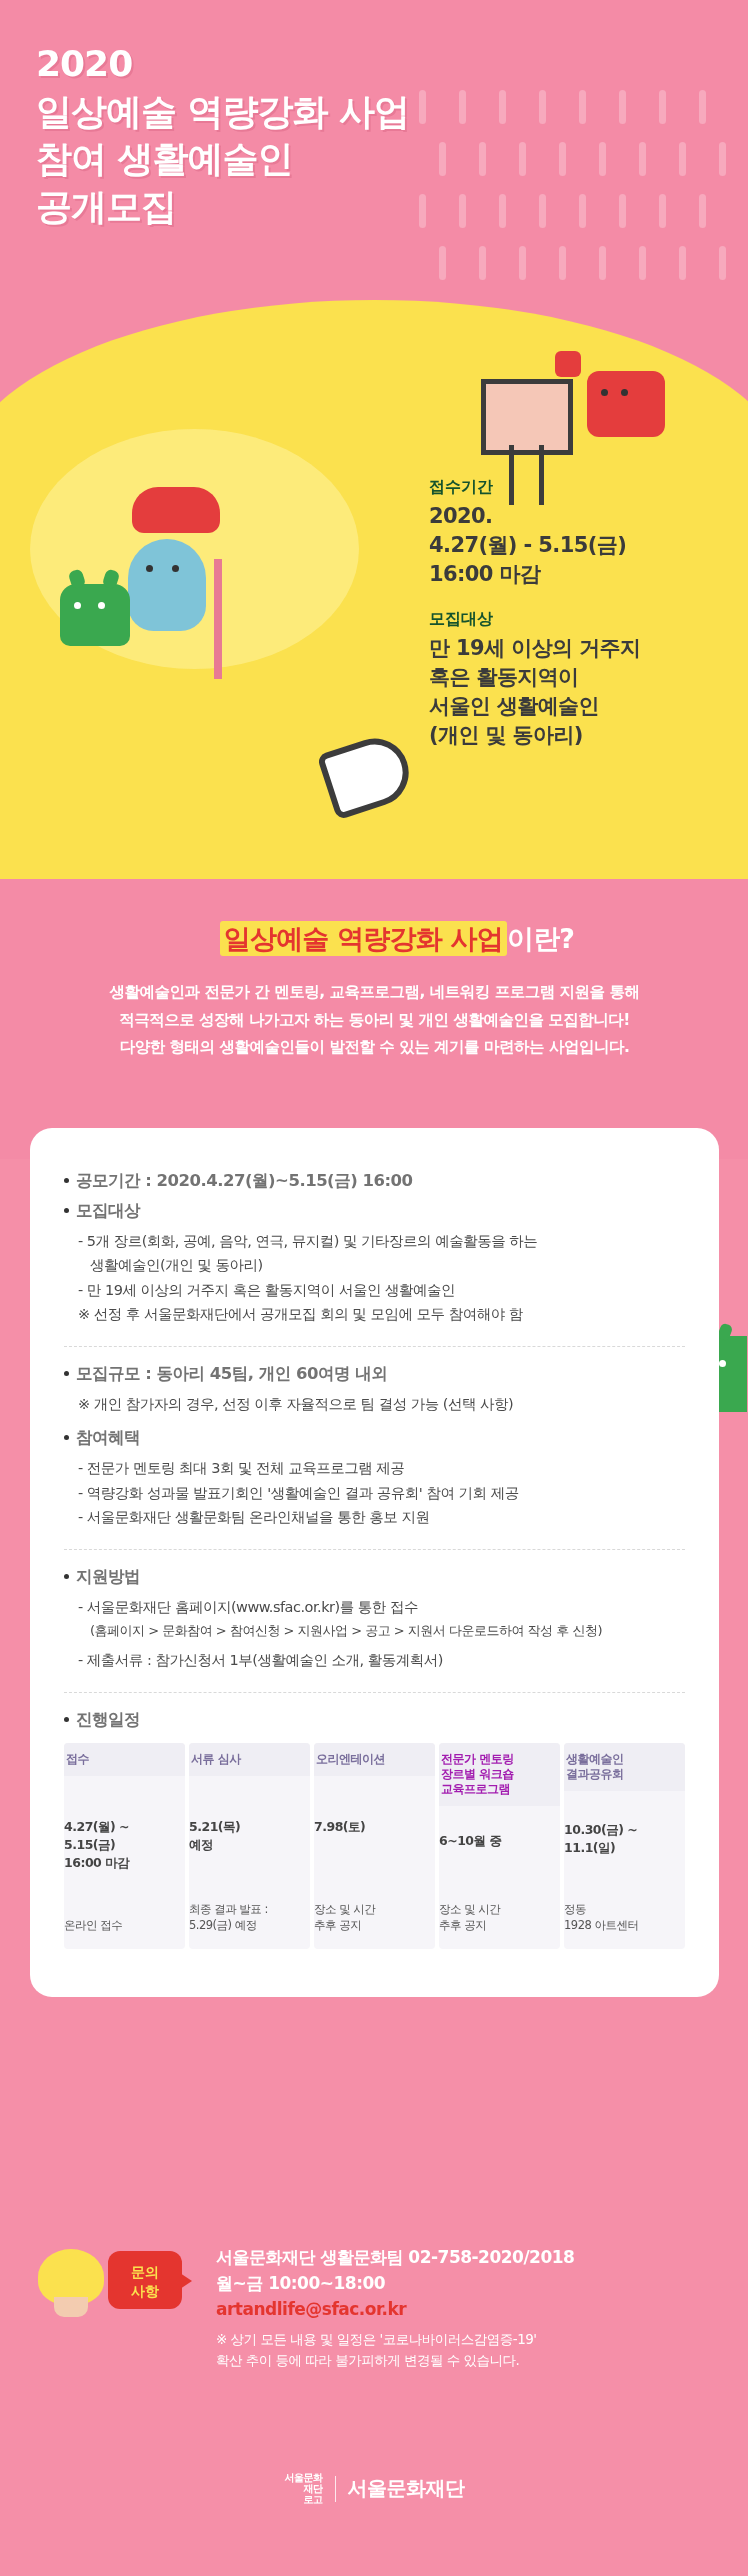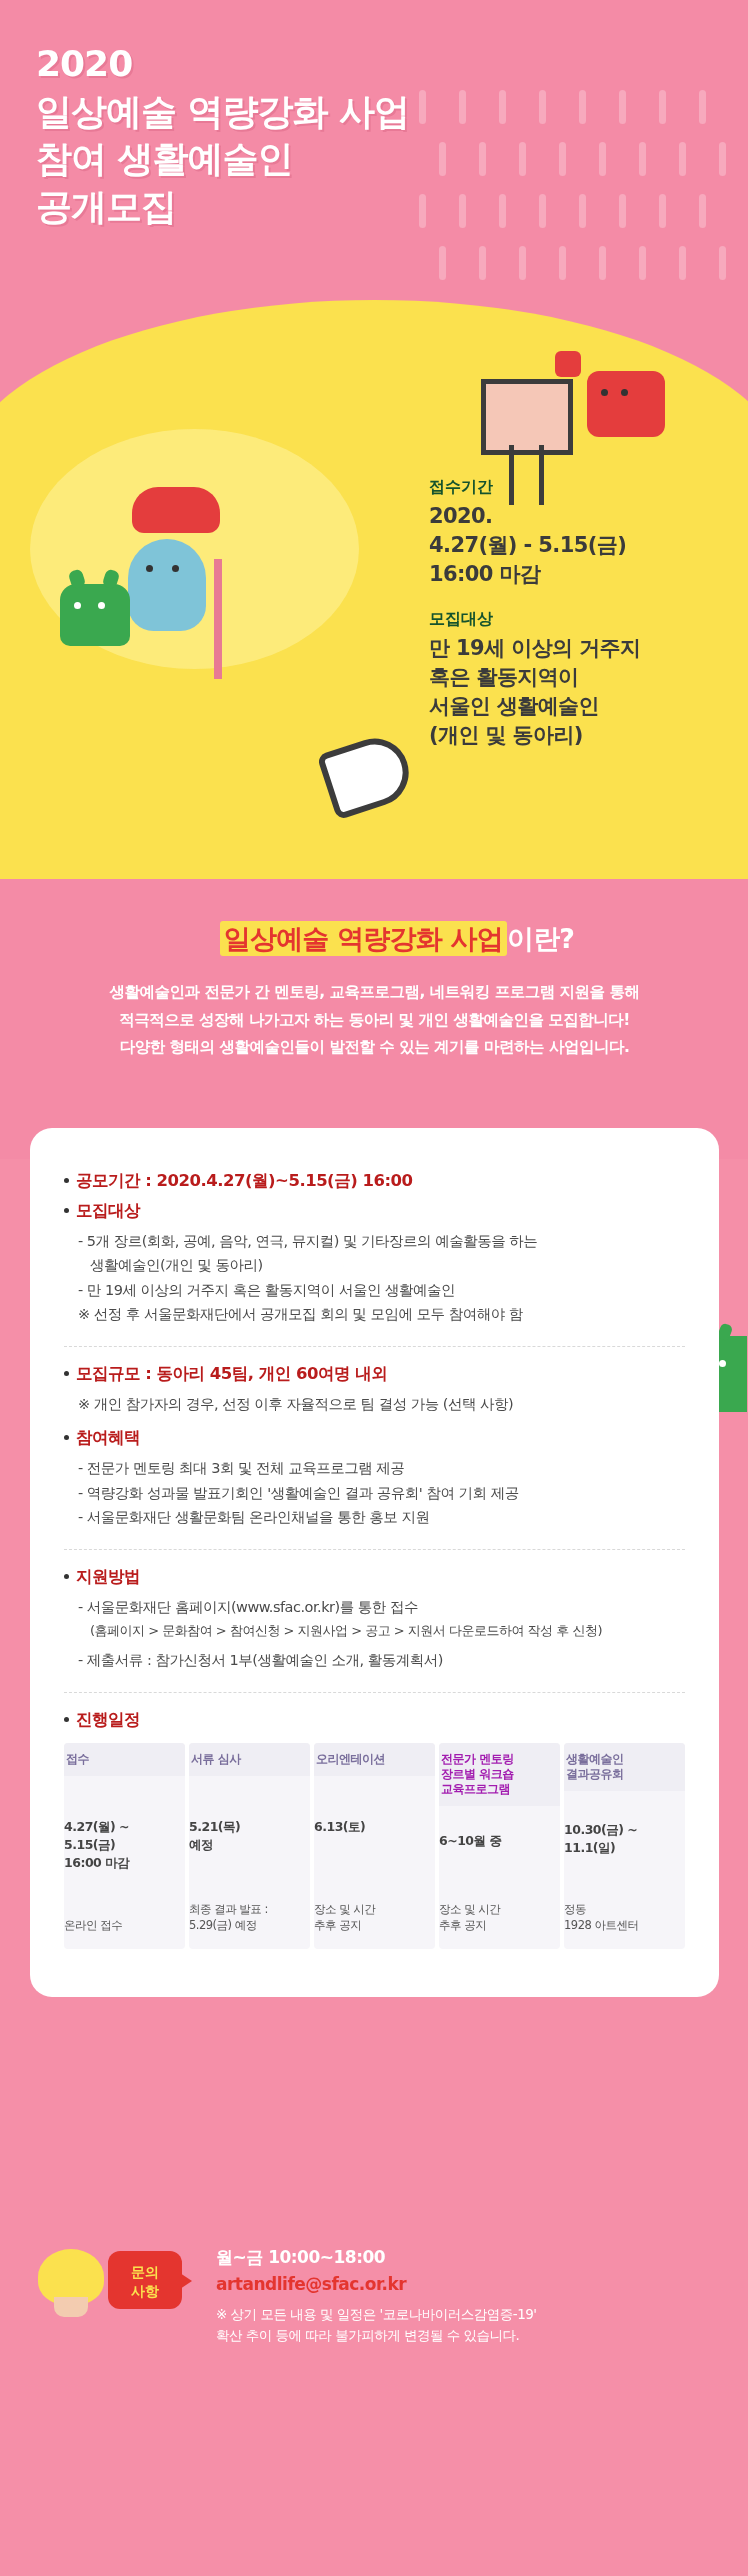--- a/index.html
+++ b/index.html
@@ -229,21 +229,21 @@
     border-radius: 22px;
     padding: 26px 34px 30px 34px;
     box-sizing: border-box;
   }
   .sec { padding: 16px 0 18px 0; }
   .sec + .sec { border-top: 1px dashed #d9d9d9; }
 
   .bullet-head {
     font-size: 16.5px;
     font-weight: bold;
-    color: #b91c1c;
+    color: #737373;
     letter-spacing: -0.5px;
     margin: 0 0 8px 0;
     padding-left: 12px;
     position: relative;
   }
   .bullet-head:before {
     content: "";
     position: absolute;
     left: 0; top: 8px;
     width: 5px; height: 5px;
@@ -592,21 +592,21 @@
         </div>
         <div class="sc-col">
           <div class="sc-head" style="white-space:pre-line">서류 심사</div>
           <div class="sc-mid" style="white-space:pre-line">5.21(목)
 예정</div>
           <div class="sc-bot" style="white-space:pre-line">최종 결과 발표 :
 5.29(금) 예정</div>
         </div>
         <div class="sc-col">
           <div class="sc-head" style="white-space:pre-line">오리엔테이션</div>
-          <div class="sc-mid" style="white-space:pre-line">6.13(토)</div>
+          <div class="sc-mid" style="white-space:pre-line">7.98(토)</div>
           <div class="sc-bot" style="white-space:pre-line">장소 및 시간
 추후 공지</div>
         </div>
         <div class="sc-col">
           <div class="sc-head v2" style="white-space:pre-line">전문가 멘토링
 장르별 워크숍
 교육프로그램</div>
           <div class="sc-mid" style="margin-top:26px;white-space:pre-line">6~10월 중</div>
           <div class="sc-bot" style="white-space:pre-line">장소 및 시간
 추후 공지</div>
@@ -622,22 +622,32 @@
       </div>
     </div>
 
   </div>
 
   <div class="contact">
     <div class="sheep"></div>
     <div class="speech" style="white-space:pre-line">문의
 사항</div>
     <div class="contact-text">
+      <div class="c-line">서울문화재단 생활문화팀 02-758-2020/2018</div>
       <div class="c-line">월~금 10:00~18:00</div>
       <div class="c-mail">artandlife@sfac.or.kr</div>
       <div class="c-note" style="white-space:pre-line">※ 상기 모든 내용 및 일정은 '코로나바이러스감염증-19'
 확산 추이 등에 따라 불가피하게 변경될 수 있습니다.</div>
     </div>
   </div>
 
+  <div class="footer">
+    <div class="logo-wrap">
+      <div class="logo-mark" style="white-space:pre-line">서울문화
+재단
+로고</div>
+      <div class="logo-divider"></div>
+      <div class="logo-text">서울문화재단</div>
+    </div>
+  </div>
 
 </div>
 
 
 </body></html>

